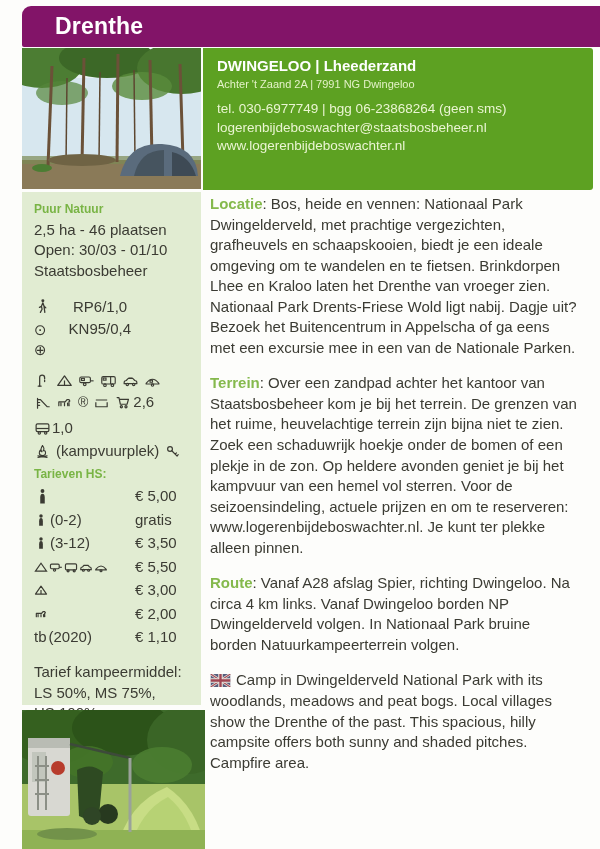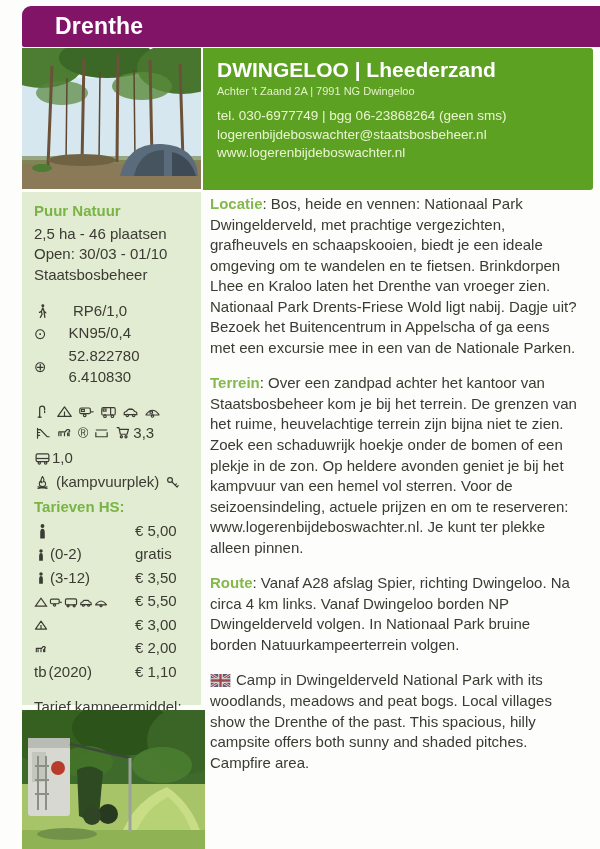--- a/index.html
+++ b/index.html
@@ -6,28 +6,28 @@
   .page{position:relative;width:600px;height:849px;background:#fdfdfb;overflow:hidden;
         font-family:"Liberation Sans","DejaVu Sans",sans-serif;color:#3b3b33;}
   
   .region-bar{position:absolute;left:22px;top:6px;width:578px;height:41px;background:#821468;
               border-radius:9px 0 0 2px;display:flex;align-items:center;}
   .region-bar .t{color:#fff;font-size:23px;font-weight:bold;padding-left:33px;letter-spacing:.2px;}
   
   .photo-top{position:absolute;left:22px;top:48px;width:179px;height:141px;overflow:hidden;}
   .green-box{position:absolute;left:203px;top:48px;width:390px;height:142px;background:#5da122;
              border-radius:0 3px 3px 0;padding:9px 14px;box-sizing:border-box;}
-  .gb-title{color:#fff;font-weight:bold;font-size:21px;line-height:1.2;}
+  .gb-title{color:#fff;font-weight:bold;font-size:15px;line-height:1.2;}
   .gb-sub{color:#e4f2c8;font-size:11px;margin-top:3px;}
   .gb-contact{margin-top:10px;font-size:13.5px;line-height:1.38;color:#eaf5d2;}
   .gb-contact .lbl{color:#235208;font-weight:bold;}
   
   .sidebar{position:absolute;left:22px;top:192px;width:179px;height:513px;background:#e1ecd2;
            box-sizing:border-box;padding:9px 8px 8px 12px;font-size:15px;line-height:1.38;}
-  .side-h{color:#79b445;font-weight:bold;font-size:15px;margin-bottom:2px;}
+  .side-h{color:#79b445;font-weight:bold;font-size:12px;margin-bottom:2px;}
   .code-row{display:flex;align-items:center;gap:22px;margin-top:2px;}
   .code-row .uni{font-size:15px;line-height:1;}
   .fac-row{display:flex;align-items:center;gap:5px;margin-top:3px;flex-wrap:wrap;}
   .fac-pair{display:flex;align-items:center;gap:1px;}
   .pict{width:17px;height:17px;color:#3b3b33;flex:0 0 auto;}
   .pict.small{width:14px;height:14px;}
   .reg{font-size:14px;line-height:1;}
   .tariff{margin-top:4px;}
   .trow{display:flex;align-items:center;height:23.5px;}
   .trow .left{display:flex;align-items:center;gap:2px;flex:1;}
@@ -110,21 +110,20 @@
         <path d="M12.5 6.8 l-2 5 M12.5 6.8 l1.6 4.6 2.6 2.6 M10.5 11.8 l-2.8 1.4 M10.5 11.8 l.9 4 -2.4 4.5 M14.1 11.4 l1.2 9"></path>
       </svg>
       <span>RP6/1,0</span>
     </div>
     <div class="code-row">
       <span class="uni">⊙</span>
       <span>KN95/0,4</span>
     </div>
     <div class="code-row">
       <span class="uni">⊕</span>
-      <span>52.822780 6.410830</span>
     </div>
 
     <div style="height:12px"></div>
 
     <div class="fac-row">
       <svg class="pict" viewBox="0 0 24 24" fill="none" stroke="currentColor" stroke-width="1.8" stroke-linecap="round">
         <path d="M8 20 V8 q0-3.5 3.5-3.5 t3.5 3.5 v1.5 M15 11.5 v2"></path>
         <path d="M6 20 h4"></path>
       </svg>
       <svg class="pict" viewBox="0 0 24 24" fill="none" stroke="currentColor" stroke-width="1.7" stroke-linejoin="round">
@@ -166,21 +165,21 @@
       <span class="reg">®</span>
       <svg class="pict" viewBox="0 0 24 24" fill="none" stroke="currentColor" stroke-width="1.7" stroke-linejoin="round">
         <path d="M4 8.5 h16 M4 11.5 v6.5 h16 v-6.5"></path>
       </svg>
       <span class="fac-pair">
         <svg class="pict" viewBox="0 0 24 24" fill="none" stroke="currentColor" stroke-width="1.7" stroke-linecap="round" stroke-linejoin="round">
           <path d="M3 5 h2.6 l2 9.5 h9.4 l2-7 H6.2"></path>
             <circle cx="9" cy="18" r="1.5"></circle>
             <circle cx="15.5" cy="18" r="1.5"></circle>
         </svg>
-          <span>3,3</span>
+          <span>2,6</span>
       </span>
       <span class="fac-pair">
         <svg class="pict" viewBox="0 0 24 24" fill="none" stroke="currentColor" stroke-width="1.7">
           <rect x="3" y="5.5" width="18" height="11" rx="2"></rect>
             <path d="M3 12 h18"></path>
             <circle cx="7.5" cy="18.2" r="1.6"></circle>
             <circle cx="16.5" cy="18.2" r="1.6"></circle>
         </svg>
           <span>1,0</span>
       </span>

